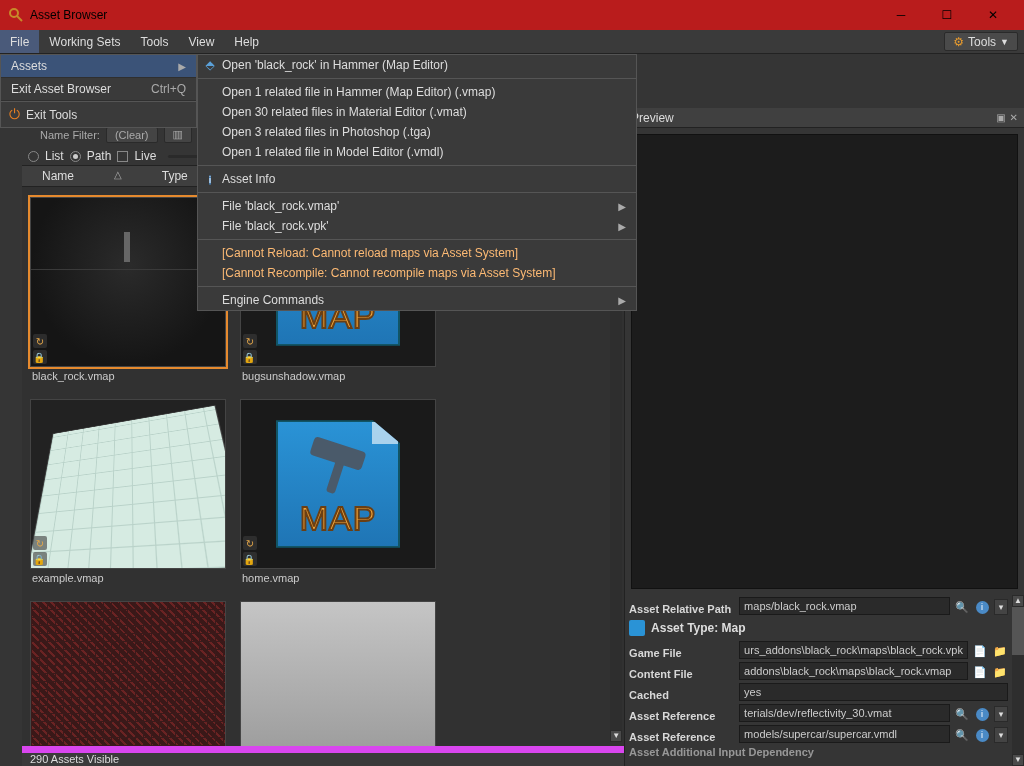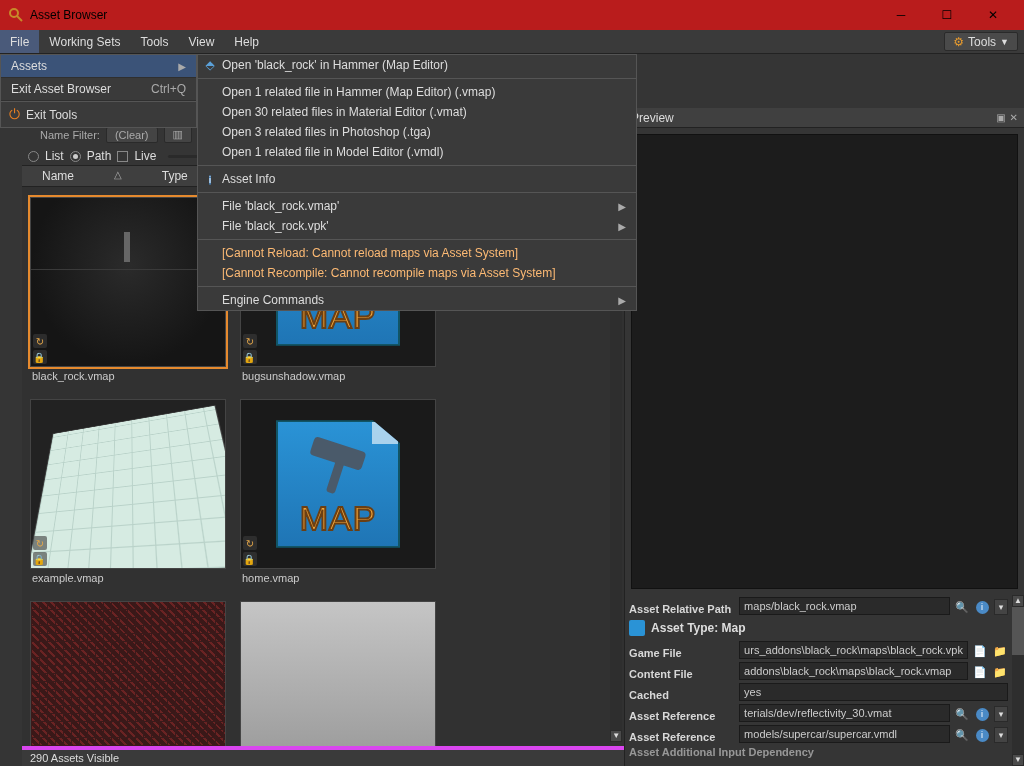--- a/index.html
+++ b/index.html
@@ -79,21 +79,21 @@
 .gridwrap { perspective: 600px; overflow:hidden; }
 .thumb.redgrid {
   background:
    repeating-linear-gradient(0deg,#3a1a1a 0 1px,transparent 1px 8px),
    repeating-linear-gradient(90deg,#3a1a1a 0 1px,transparent 1px 8px),
    repeating-linear-gradient(45deg,#6a2323 0 2px,transparent 2px 6px),
    #3a1818;
 }
 .thumb.grey { background: linear-gradient(180deg,#c5c5c5,#989898); }
 
-.status { height: 20px; background: #3a3a3a; border-top: 4px solid #d946ef; display: flex; align-items: center; padding: 0 8px; font-size: 11px; }
+.status { height: 20px; background: #3a3a3a; border-top: 7px solid #d946ef; display: flex; align-items: flex-start; padding: 0 8px; font-size: 11px; }
 
 .types-btn { position: absolute; right: 8px; top: 144px; background: #444; border: 1px solid #2a2a2a; padding: 2px 10px; border-radius: 2px; z-index: 40;}
 .scrollbar { position: absolute; right: 2px; top: 200px; bottom: 24px; width: 12px; }
 .sb-btn { width: 12px; height: 12px; background: #4a4a4a; border: 1px solid #2a2a2a; font-size: 8px; text-align: center; line-height: 10px; }
 .sb-track { position: absolute; top: 12px; bottom: 12px; left: 0; right: 0; background: #2e2e2e; }
 .sb-thumb { position: absolute; top: 0; left: 0; right: 0; height: 28px; background: #555; }
 
 .preview-hdr { height: 20px; background: #404040; border-bottom: 1px solid #222; display: flex; align-items: center; padding: 0 6px; }
 .preview-hdr .spacer { flex: 1; }
 .preview-hdr .ic { font-size: 10px; margin-left: 4px; color: #aaa; }

